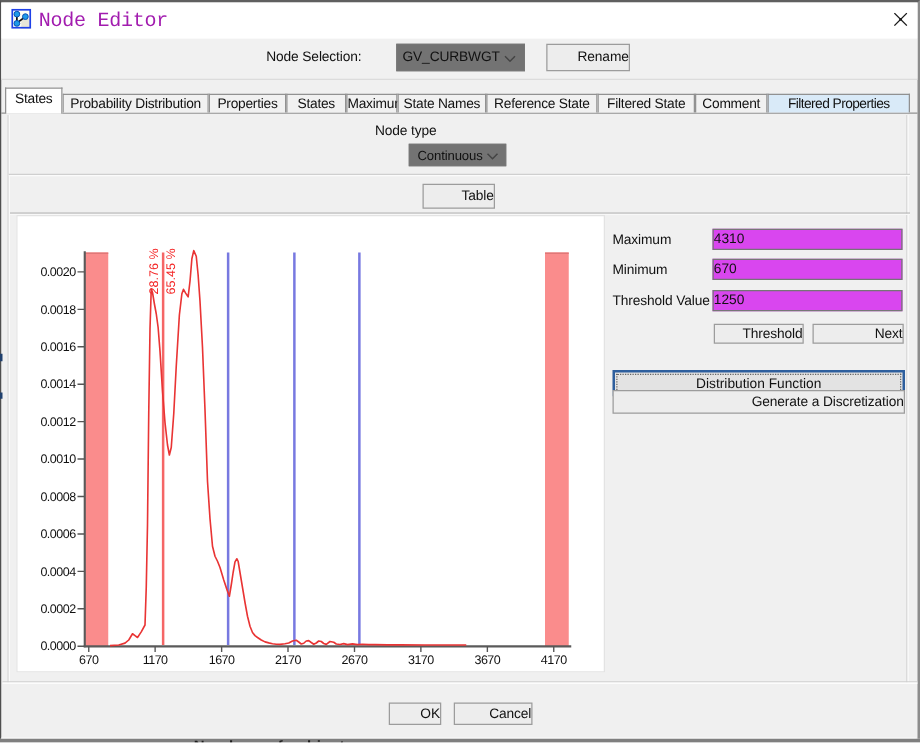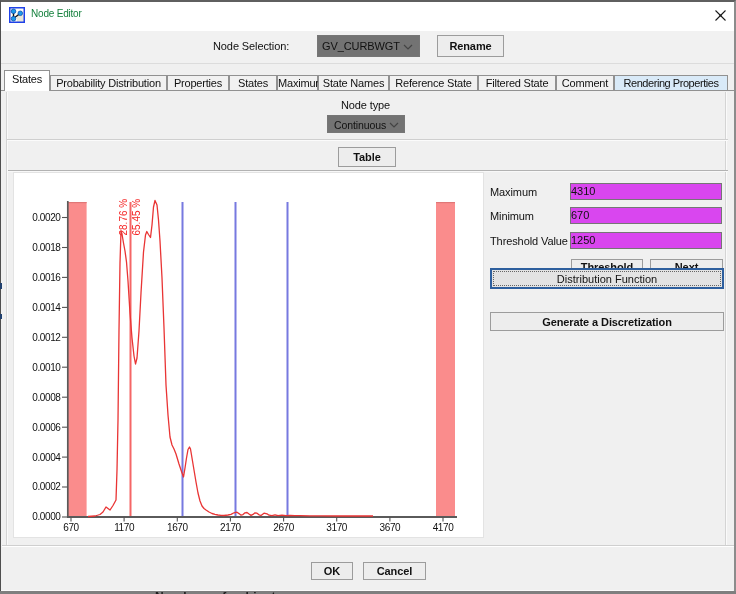--- a/index.html
+++ b/index.html
@@ -1,25 +1,25 @@
 <!DOCTYPE html>
 <html><head>
 <meta charset="utf-8">
 <style>
   * { margin:0; padding:0; box-sizing:border-box; }
   html,body { width:736px; height:594px; overflow:hidden; }
   body { font-family:"Liberation Sans", sans-serif; background:#ededed; position:relative; }
   .abs { position:absolute; }
   .win { left:0; top:0; width:736px; height:591px; background:#f0f0f0; border-left:1px solid #4f4f4f; border-right:2px solid #8c8c8c; border-top:2px solid #5f5f5f; }
   .titlebar { left:1px; top:2px; width:733px; height:29px; background:#ffffff; }
-  .title { left:31px; top:8px; font-size:10px; color:#15803d; letter-spacing:-0.2px; }
+  .title { left:31px; top:8px; font-size:16px; color:#a21caf; letter-spacing:-0.2px;font-family:Liberation Mono, monospace; }
   .selrow { left:1px; top:31px; width:733px; height:32px; background:#f1f1f1; }
   .lbl { font-size:11px; color:#111; letter-spacing:-0.1px; }
   .combo { background:#737373; border:1px solid #767676; }
-  .btn { background:#ededed; border:1px solid #9c9c9c; font-size:11px; color:#111; text-align:center; letter-spacing:-0.1px;font-weight:bold; }
+  .btn { background:#ededed; border:1px solid #9c9c9c; font-size:11px; color:#111; text-align:right; letter-spacing:-0.1px; }
   .tabline { left:1px; top:90px; width:733px; height:1px; background:#919191; }
   .tab { top:75px; height:15px; background:#f1f1f1; border:1px solid #919191; border-bottom:none; font-size:11px; color:#111; text-align:center; letter-spacing:-0.2px; padding-top:1px; }
   .tabsel { top:70px; height:21px; background:#ffffff; z-index:5; padding-top:2px; }
   .tabblue { background:#d9eaf8; letter-spacing:-0.45px !important; }
   .divider1 { left:7px; top:139px; width:721px; height:1px; background:#cfcfcf; }
   .divider1b { left:7px; top:140px; width:721px; height:1px; background:#fbfbfb; }
   .chartpanel { left:13px; top:172px; width:471px; height:366px; background:#ffffff; border:1px solid #e3e3e3; }
   .input { background:#d946ef; border:1px solid #767676; font-size:11px; color:#111; text-align:left; padding-right:5px; }
   .sep2 { left:2px; top:545px; width:732px; height:1px; background:#cfcfcf; }
   .sep2b { left:2px; top:546px; width:732px; height:1px; background:#ffffff; }
@@ -60,28 +60,28 @@
 <div class="abs" style="left:1px;top:63px;width:733px;height:1px;background:#dcdcdc"></div>
 <div class="abs tabline"></div>
 <div class="abs tab" style="left:50px;width:117px">Probability Distribution</div>
 <div class="abs tab" style="left:167px;width:62px">Properties</div>
 <div class="abs tab" style="left:229px;width:48px">States</div>
 <div class="abs tab" style="left:277px;width:41px">Maximum</div>
 <div class="abs tab" style="left:318px;width:71px">State Names</div>
 <div class="abs tab" style="left:389px;width:89px">Reference State</div>
 <div class="abs tab" style="left:478px;width:78px">Filtered State</div>
 <div class="abs tab" style="left:556px;width:58px">Comment</div>
-<div class="abs tab tabblue" style="left:614px;width:114px">Rendering Properties</div>
+<div class="abs tab tabblue" style="left:614px;width:114px">Filtered Properties</div>
 <div class="abs tab tabsel" style="left:4px;width:46px">States</div>
 
 <div class="abs" style="left:6px;top:92px;width:1px;height:454px;background:#d4d4d4"></div>
 <div class="abs" style="left:7px;top:92px;width:1px;height:454px;background:#fafafa"></div>
 <div class="abs" style="left:725px;top:92px;width:1px;height:454px;background:#d4d4d4"></div>
 <div class="abs" style="left:726px;top:92px;width:1px;height:454px;background:#fafafa"></div>
-<div class="abs lbl" style="left:300px;top:99px;width:131px;text-align:center">Node type</div>
+<div class="abs lbl" style="left:300px;top:99px;width:131px;text-align:left">Node type</div>
 <div class="abs combo" style="left:327px;top:115px;width:78px;height:18px">
   <div class="abs lbl" style="left:6px;top:3px;font-size:10.5px">Continuous</div>
   <svg class="abs" style="right:5px;top:6px" width="10" height="6" viewBox="0 0 10 6">
     <polyline points="1,1 5,5 9,1" fill="none" stroke="#444" stroke-width="1.2"></polyline>
   </svg>
 </div>
 <div class="abs divider1"></div>
 <div class="abs divider1b"></div>
 <div class="abs btn" style="left:338px;top:147px;width:58px;height:20px;padding-top:3px">Table</div>
 
@@ -159,21 +159,21 @@
 </svg>
 
 <div class="abs lbl" style="left:490px;top:186px">Maximum</div>
 <div class="abs input" style="left:570px;top:183px;width:152px;height:17px;line-height:15px">4310</div>
 <div class="abs lbl" style="left:490px;top:210px">Minimum</div>
 <div class="abs input" style="left:570px;top:207px;width:152px;height:17px;line-height:15px">670</div>
 <div class="abs lbl" style="left:490px;top:235px">Threshold Value</div>
 <div class="abs input" style="left:570px;top:232px;width:152px;height:17px;line-height:15px">1250</div>
 <div class="abs btn" style="left:571px;top:259px;width:72px;height:16px;padding-top:1px">Threshold</div>
 <div class="abs btn" style="left:650px;top:259px;width:73px;height:16px;padding-top:1px">Next</div>
-<div class="abs" style="left:490px;top:268px;width:234px;height:21px;background:#e3e3e3;border:2px solid #2e5f9e">
+<div class="abs" style="left:490px;top:296px;width:234px;height:21px;background:#e3e3e3;border:2px solid #2e5f9e">
   <div class="abs" style="left:1px;top:1px;width:228px;height:15px;border:1px dotted #666;font-size:11px;color:#111;text-align:center;padding-top:1px">Distribution Function</div>
 </div>
 <div class="abs btn" style="left:490px;top:312px;width:234px;height:19px;padding-top:3px">Generate a Discretization</div>
 
 <div class="abs sep2"></div>
 <div class="abs sep2b"></div>
 <div class="abs btn" style="left:311px;top:562px;width:42px;height:18px;padding-top:2px">OK</div>
 <div class="abs btn" style="left:363px;top:562px;width:63px;height:18px;padding-top:2px">Cancel</div>
 
 <div class="abs" style="left:1px;top:590px;width:732px;height:1px;background:#fafafa"></div>

